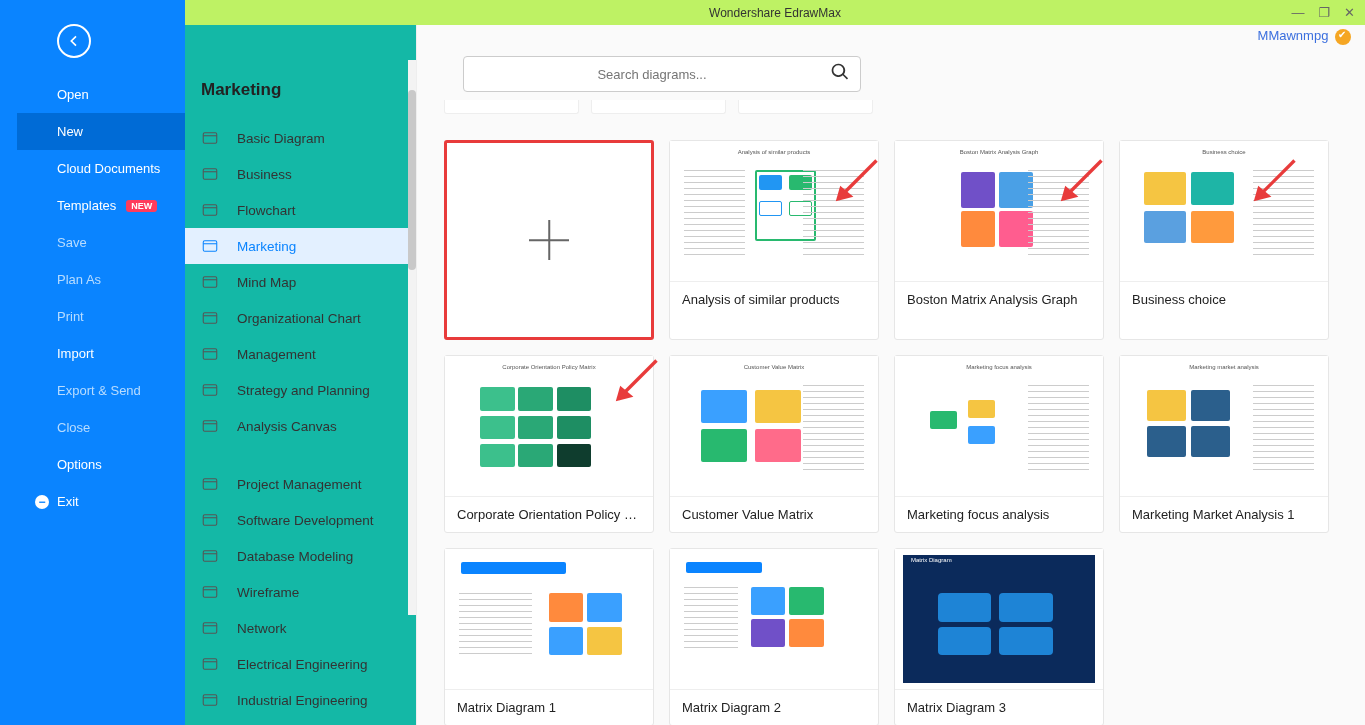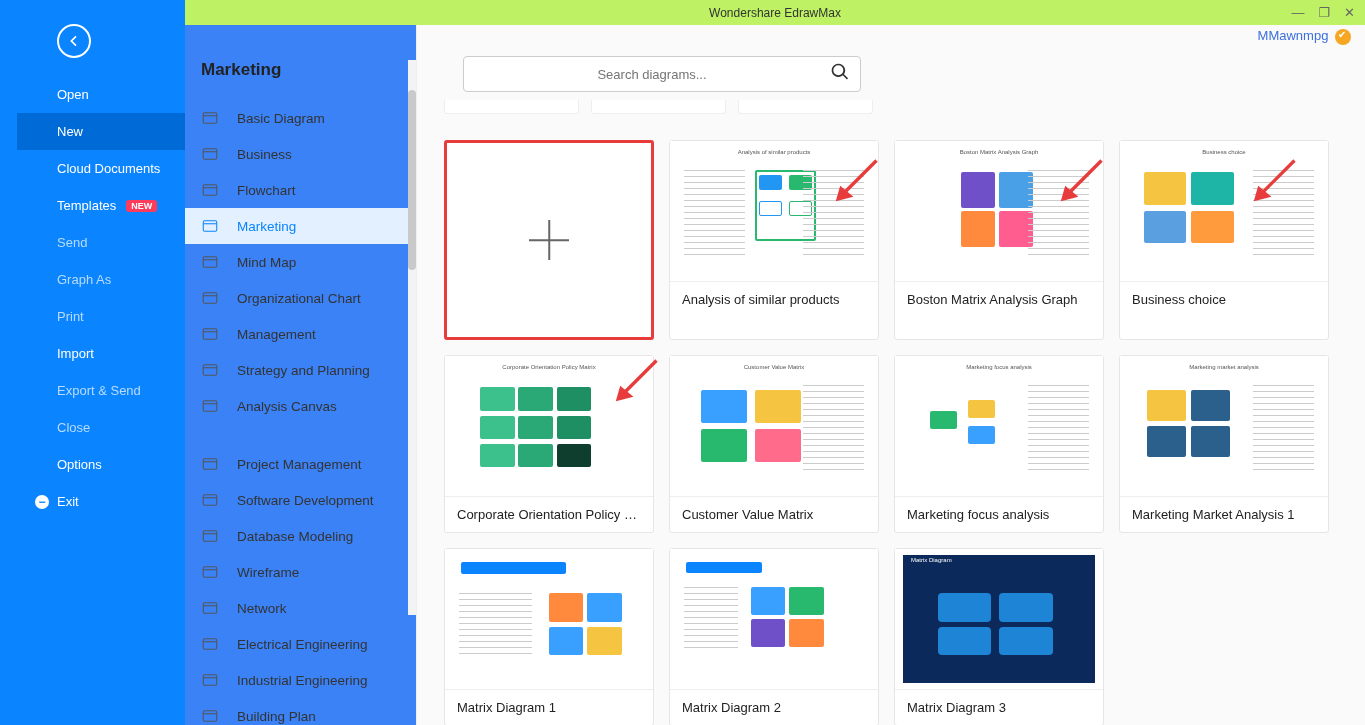--- a/index.html
+++ b/index.html
@@ -21,21 +21,21 @@
 .backbtn { width: 34px; height: 34px; border: 2px solid #fff; border-radius: 50%; margin: 10px 0 18px 40px; display:flex; align-items:center; justify-content:center; cursor:pointer; }
 .backbtn svg { width:16px; height:16px; fill:none; stroke:#fff; stroke-width:2.5; }
 .bitem { padding: 11px 0 11px 40px; font-size: 13px; cursor: pointer; position:relative; display:flex; align-items:center; }
 .bitem.active { background: #006bd6; }
 .bitem.dim { color: #b8dcff; }
 .bitem .newtag { background:#ff3b5c; color:#fff; font-size:9px; padding:1px 5px; border-radius:3px; margin-left:10px; font-weight:bold; }
 .bitem .exitcircle{ width:14px;height:14px;border-radius:50%;background:#fff;margin-right:8px;margin-left:-22px;display:inline-flex;align-items:center;justify-content:center;}
 .bitem .exitcircle::after{content:"−";color:#0a84ff;font-weight:bold;font-size:12px;line-height:0;}
 
 
-.catsb { width: 232px; background:#3b82f6; border-right:1px solid #eee; padding-top:60px; overflow:hidden; position:relative; }
+.catsb { width: 232px; background:#14b8a6; border-right:1px solid #eee; padding-top:80px; overflow:hidden; position:relative; }
 .catsb h2 { font-size:17px; font-weight:600; padding:0 0 20px 16px; color:#222; }
 .catlist { overflow-y:auto; }
 .catitem { display:flex; align-items:center; padding:9px 0 9px 16px; font-size:13.5px; color:#333; cursor:pointer; gap:18px; }
 .catitem.active { background:#e3f0ff; color:#0a84ff; }
 .catitem .cicon { width:18px; height:18px; flex-shrink:0; display:flex; align-items:center; justify-content:center; }
 .catitem .cicon svg { width:18px; height:18px; fill:none; stroke:#555; stroke-width:1.4; }
 .catitem.active .cicon svg { stroke:#0a84ff; }
 .catgap { height:22px; }
 .vscroll { position:absolute; right:0; top:60px; width:8px; height:555px; background:#f3f3f3; }
 .vscroll .thumb{ width:8px; height:180px; background:#c9c9c9; border-radius:4px; margin-top:30px; }
@@ -95,22 +95,22 @@
           <path d="M15 5l-7 7 7 7"></path>
         </svg>
     </div>
     <div class="bitem">Open</div>
     <div class="bitem active">New</div>
     <div class="bitem">Cloud Documents</div>
     <div class="bitem">
       <span>Templates</span>
       <span class="newtag">NEW</span>
     </div>
-    <div class="bitem dim">Send</div>
-    <div class="bitem dim">Graph As</div>
+    <div class="bitem dim">Save</div>
+    <div class="bitem dim">Plan As</div>
     <div class="bitem dim">Print</div>
     <div class="bitem">Import</div>
     <div class="bitem dim">Export &amp; Send</div>
     <div class="bitem dim">Close</div>
     <div class="bitem">Options</div>
     <div class="bitem">
       <span class="exitcircle"></span>
       <span>Exit</span>
     </div>
   </div>

